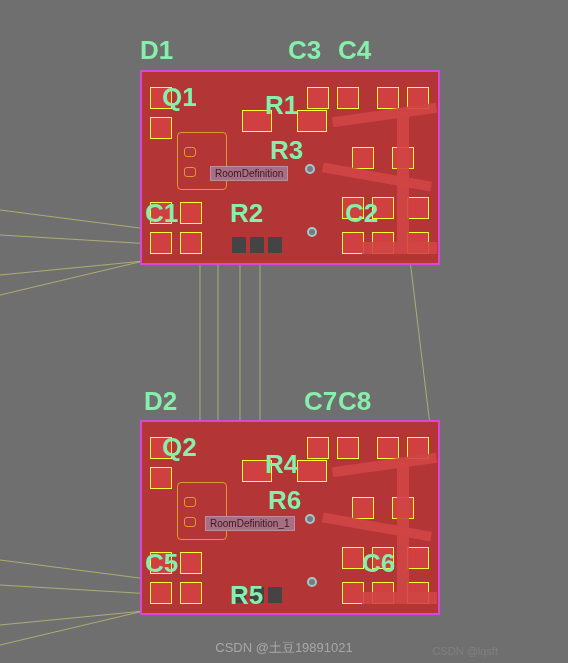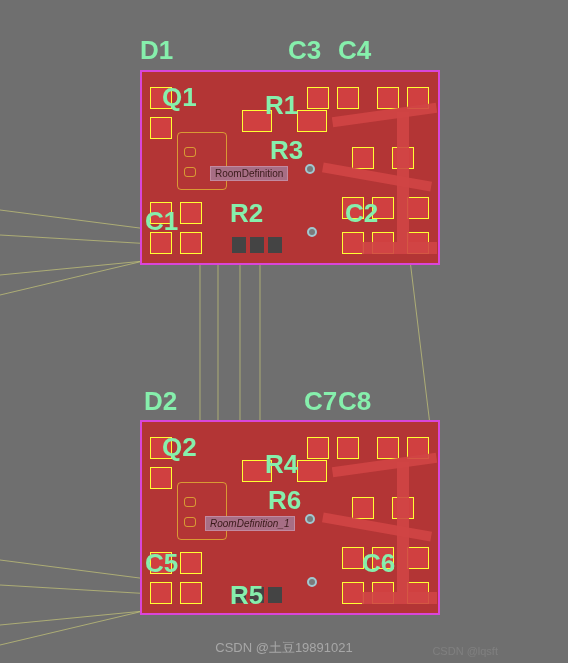--- a/index.html
+++ b/index.html
@@ -13,21 +13,21 @@
   }
   .canvas { position: absolute; inset: 0; }
   .board {
     position: absolute;
     width: 300px;
     height: 195px;
     background: #b33535;
     border: 2px solid #d946d9;
   }
   .board.top { left: 140px; top: 70px; }
-  .board.bottom { left: 140px; top: 420px; font-style: italic; }
+  .board.bottom { left: 140px; top: 420px; }
   .designator {
     position: absolute;
     color: #86efac;
     font-size: 26px;
     font-weight: bold;
     font-family: Arial, sans-serif;
   }
   .room-label {
     position: absolute;
     background: #a76e85;
@@ -223,21 +223,21 @@
 
     <div class="room-label" style="left:63px;top:94px">RoomDefinition_1</div>
   </div>
 
   <div class="designator" style="left:140px;top:35px">D1</div>
   <div class="designator" style="left:288px;top:35px">C3</div>
   <div class="designator" style="left:338px;top:35px">C4</div>
   <div class="designator" style="left:162px;top:82px">Q1</div>
   <div class="designator" style="left:265px;top:90px">R1</div>
   <div class="designator" style="left:270px;top:135px">R3</div>
-  <div class="designator" style="left:145px;top:206px">C1</div>
+  <div class="designator" style="left:145px;top:198px">C1</div>
   <div class="designator" style="left:230px;top:198px">R2</div>
   <div class="designator" style="left:345px;top:198px">C2</div>
 
   <div class="designator" style="left:144px;top:386px">D2</div>
   <div class="designator" style="left:304px;top:386px">C7</div>
   <div class="designator" style="left:338px;top:386px">C8</div>
   <div class="designator" style="left:162px;top:432px">Q2</div>
   <div class="designator" style="left:265px;top:449px">R4</div>
   <div class="designator" style="left:268px;top:485px">R6</div>
   <div class="designator" style="left:145px;top:548px">C5</div>

